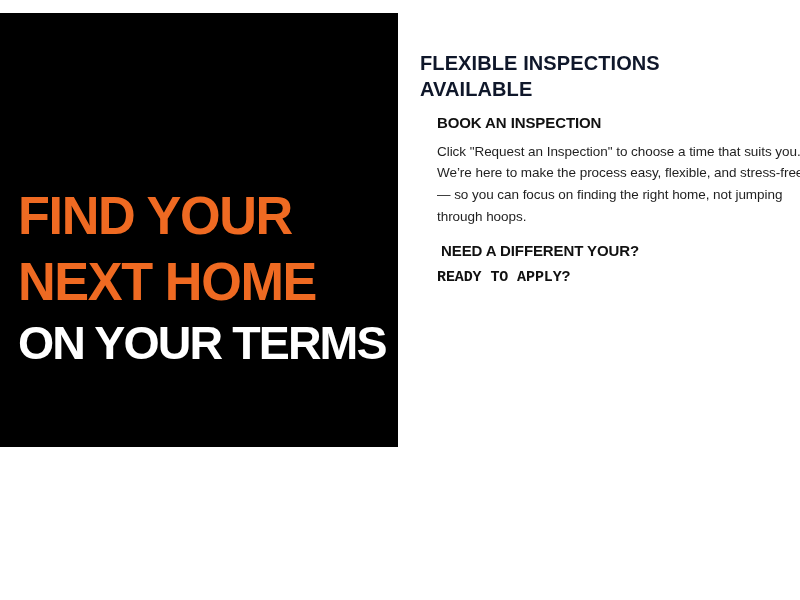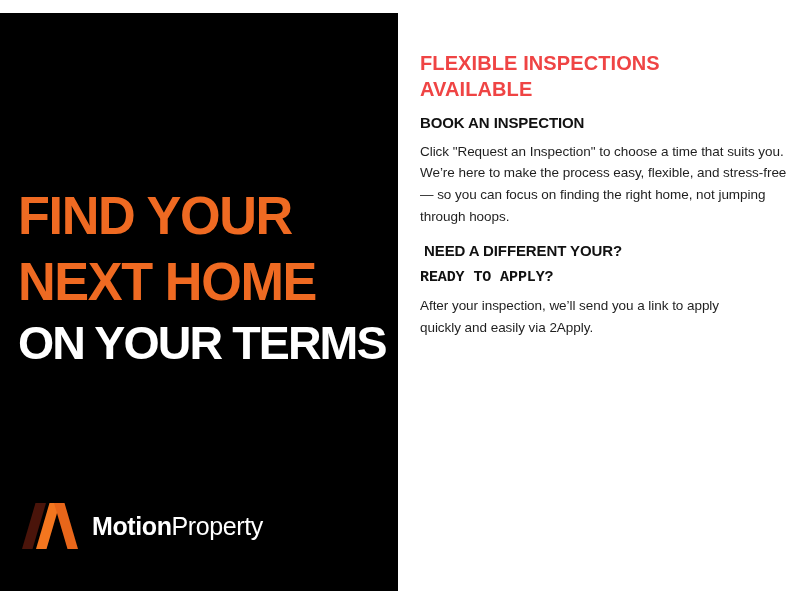--- a/index.html
+++ b/index.html
@@ -21,21 +21,21 @@
     height: 600px;
     background: #ffffff;
   }
 
   
   .hero-panel {
     position: absolute;
     left: 0;
     top: 13px;
     width: 398px;
-    height: 578px;
+    height: 434px;
     background: #000000;
     overflow: hidden;
   }
 
   .hero-headline {
     position: absolute;
     left: 18px;
     top: 178px;
     width: 380px;
   }
@@ -100,30 +100,30 @@
 
   
   .content-panel {
     position: absolute;
     left: 420px;
     top: 50px;
     width: 372px;
   }
 
   .content-title {
-    color: #ef4444;
+    color: #0f172a;
     font-size: 20px;
     font-weight: bold;
     line-height: 1.32;
     letter-spacing: 0.1px;
     margin: 0 0 11px 0;
     max-width: 260px;
   }
 
-  .section { margin: 0 0 5px 0; }
+  .section { margin: 0 0 5px 17px; }
 
   .section-heading {
     color: #111111;
     font-size: 15px;
     font-weight: bold;
     letter-spacing: -0.1px;
     line-height: 1.25;
     margin: 0 0 8px 0;
   }
   .section-heading.indented { padding-left: 4px; }
@@ -151,45 +151,36 @@
 <div id="poster">
 
   <div class="hero-panel">
 
     <div class="hero-headline">
       <span class="hero-line hero-line-1">FIND YOUR</span>
       <span class="hero-line hero-line-2">NEXT HOME</span>
       <span class="hero-line hero-line-3">ON YOUR TERMS</span>
     </div>
 
-    <div class="logo-block">
-      <svg class="logo-mark" viewBox="0 0 56 46">
-        <polygon points="0,46 13.5,0 24,0 10.5,46" fill="#4a140a"></polygon>
-        <polygon points="14,46 27.5,0 38,0 24.5,46" fill="#f3761f"></polygon>
-        <polygon points="56,46 42.5,0 32,0 45.5,46" fill="#e8661a"></polygon>
-      </svg>
-      <div class="logo-wordmark"><span class="logo-word-bold">Motion</span><span class="logo-word-light">Property</span></div>
-    </div>
 
   </div>
 
   <div class="content-panel">
 
     <h1 class="content-title">FLEXIBLE INSPECTIONS AVAILABLE</h1>
 
     <div class="section sec-book">
       <h2 class="section-heading">BOOK AN INSPECTION</h2>
       <p class="section-body">Click "Request an Inspection" to choose a time that suits you. We’re here to make the process easy, flexible, and stress-free — so you can focus on finding the right home, not jumping through hoops.</p>
     </div>
 
 
     <div class="section sec-time">
       <h2 class="section-heading indented">NEED A DIFFERENT YOUR?</h2>
     </div>
 
     <div class="section sec-apply">
       <h2 class="section-heading">READY TO APPLY?</h2>
-      <p class="section-body">After your inspection, we’ll send you a link to apply quickly and easily via 2Apply.</p>
     </div>
 
   </div>
 
 </div>
 
 </body></html>

